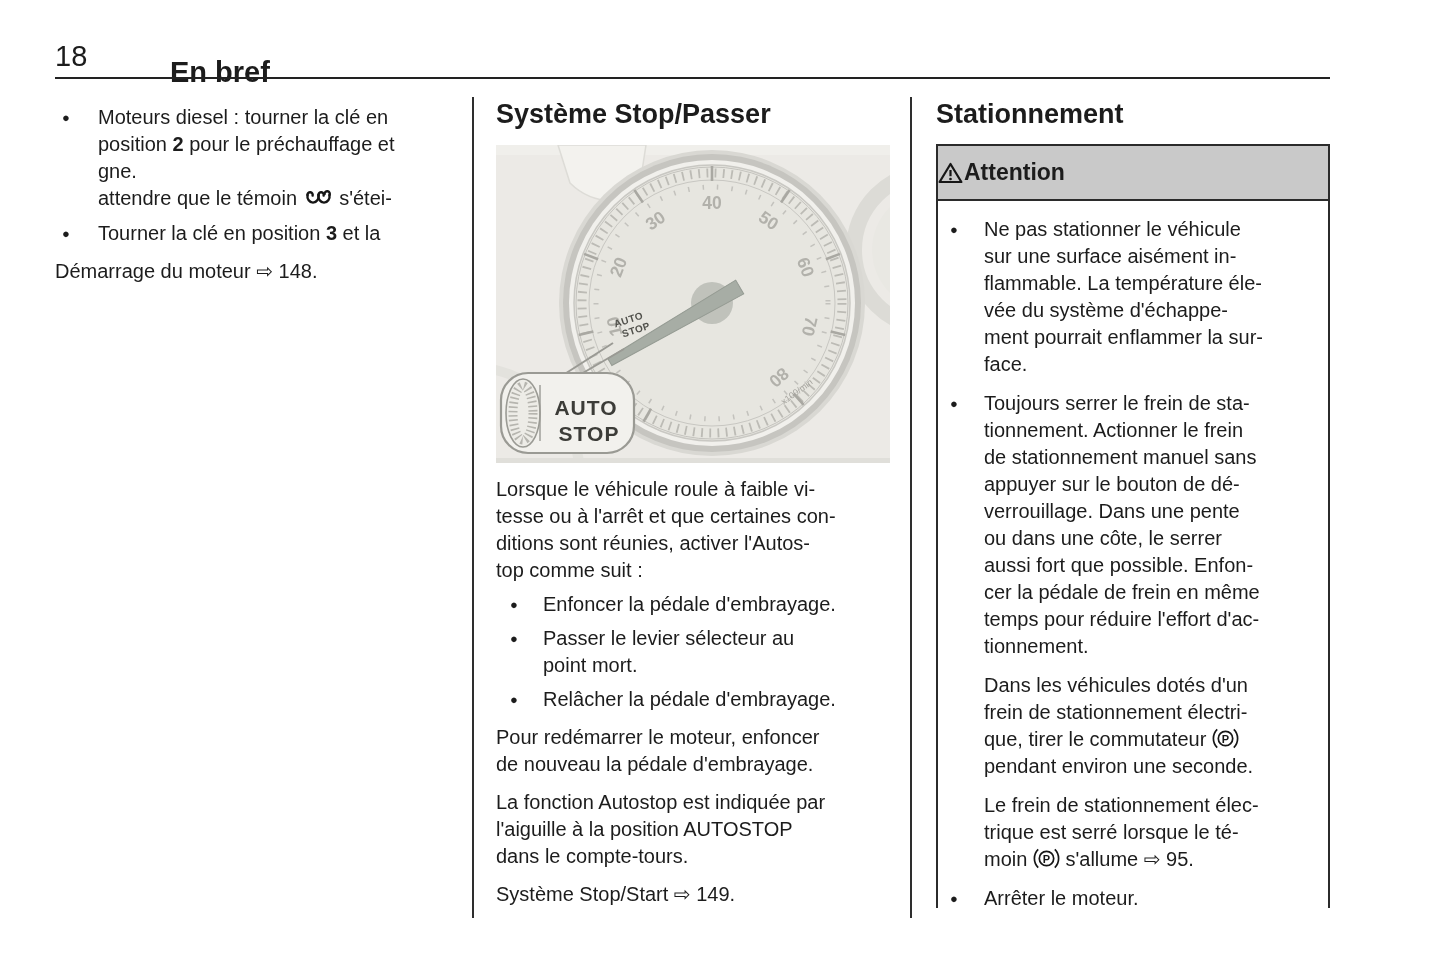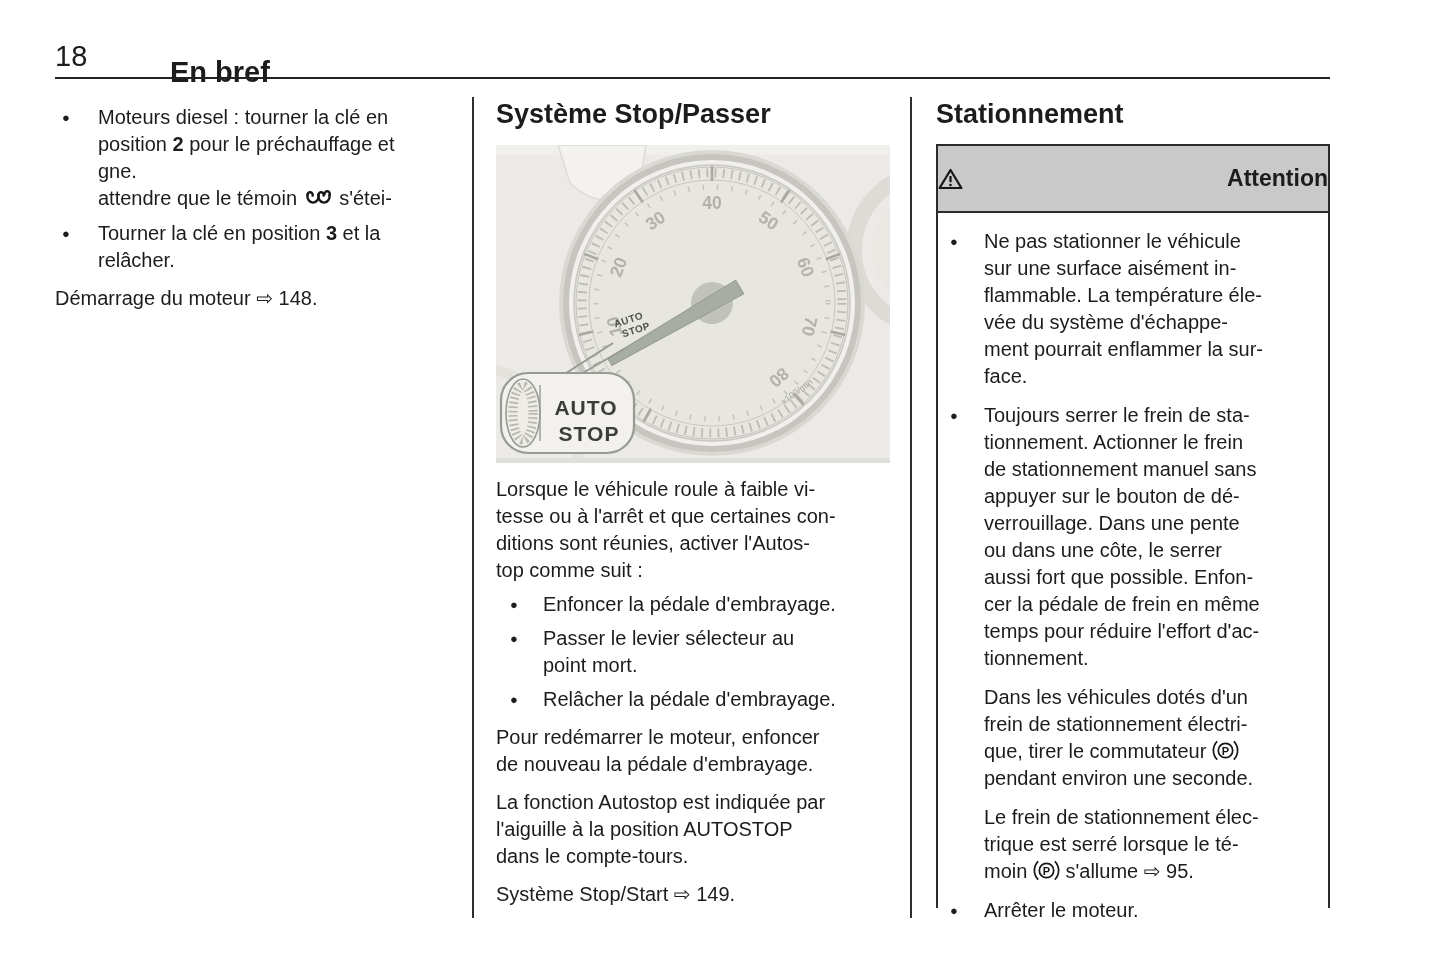--- a/index.html
+++ b/index.html
@@ -37,22 +37,22 @@
   #col2 { left:496px; top:98px; width:398px; }
   #col2 .illustration { margin-top:15px; width:394px; height:318px; display:block; }
   #col2 .intro { margin-top:13px; }
   #col2 .bullet-row { margin-top:7px; }
   #col2 .dot { width:47px; padding-left:14px; }
 
   
   #col3 { left:936px; top:98px; width:394px; }
   #attention-box { margin-top:14px; width:394px; height:764px;
                    border:2.5px solid #2b2b2b; border-bottom:none; }
-  #attention-header { height:67px; background:#c9c9c9; border-bottom:2.5px solid #2b2b2b;
-                      display:flex; align-items:center; justify-content:space-between; gap:1px; }
+  #attention-header { height:55px; background:#c9c9c9; border-bottom:2.5px solid #2b2b2b;
+                      display:flex; align-items:center; justify-content:flex-start; gap:1px; }
   #attention-header span { font-size:23px; font-weight:bold; }
   #attention-body { padding:15px 6px 0 10px; }
   #attention-body .bullet-row { margin-bottom:12px; }
   #attention-body .dot { width:36px; padding-left:2px; }
   #attention-body .indent-para { margin-left:36px; margin-bottom:12px; }
 
   
   .inline-icon { display:inline-block; vertical-align:-3px; }
 
   
@@ -89,21 +89,20 @@
               <path d="M15.5 6 A 2.6 2.6 0 1 1 20.6 6.6"></path>
               <path d="M26.5 6 A 2.6 2.6 0 1 0 21.6 5"></path>
             </g>
           </svg><span data-bind="col1.bullet1.l3b"> s'étei-</span></span>
     </span>
   </div>
   <div class="bullet-row">
     <span class="dot">●</span>
     <span>
       <span class="line"><span data-bind="col1.bullet2.l1a">Tourner la clé en position </span><strong data-bind="col1.bullet2.l1b">3</strong><span data-bind="col1.bullet2.l1c"> et la</span></span>
-      <span class="line" data-bind="col1.bullet2.l2">relâcher.</span>
     </span>
   </div>
   <div class="ref" data-bind="col1.ref">Démarrage du moteur ⇨ 148.</div>
 </div>
 
 <div class="abs body-text" id="col2">
   <div class="col-heading" data-bind="col2.heading">Système Stop/Passer</div>
 
   <svg class="illustration" viewBox="0 0 394 318">
     <rect x="0" y="0" width="394" height="318" fill="#eceae6"></rect>

